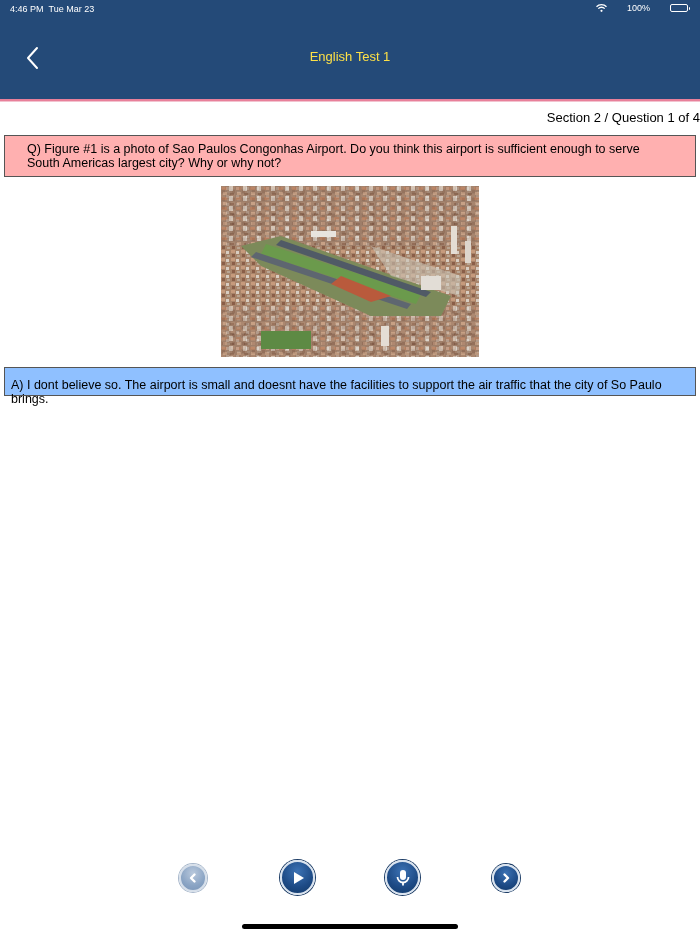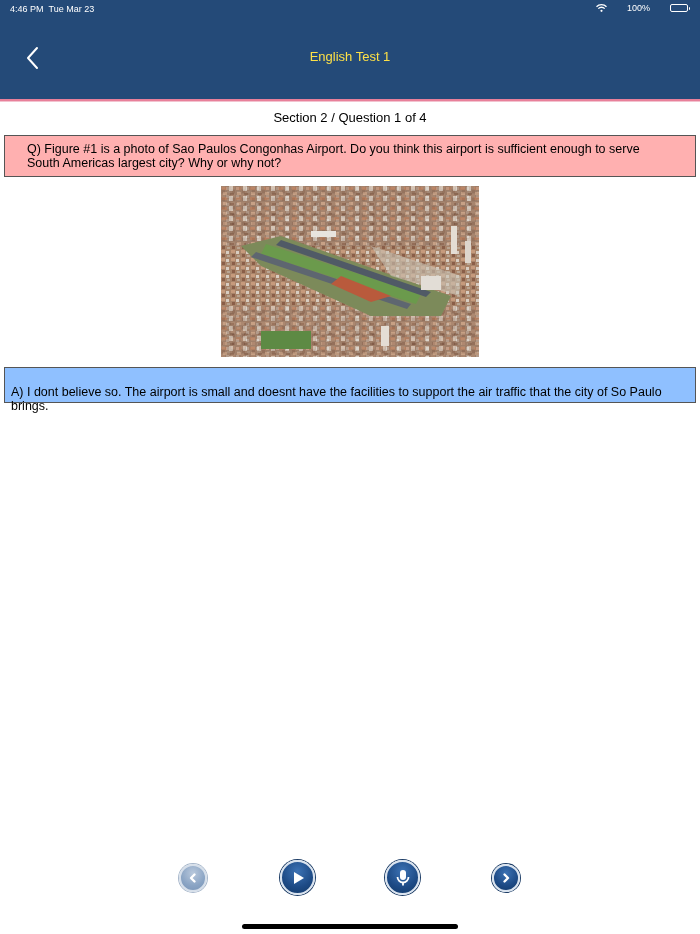--- a/index.html
+++ b/index.html
@@ -12,25 +12,25 @@
   .status-right { position: absolute; right: 12px; top: 3px; display: flex; align-items: center; gap: 20px; }
   .battery { width: 18px; height: 8px; border: 1px solid #fff; border-radius: 2px; position: relative; padding: 1px; }
   .battery-fill { width: 100%; height: 100%; background: #fff; border-radius: 1px; }
   .battery::after { content: ""; position: absolute; right: -3px; top: 2px; width: 1.5px; height: 3px; background: #fff; border-radius: 0 1px 1px 0; }
 
   .back-button { position: absolute; left: 20px; top: 42px; width: 28px; height: 32px; cursor: pointer; }
   .nav-title { position: absolute; left: 0; top: 49px; width: 700px; text-align: center; color: #fde047; font-size: 13px; }
   .header-rule { position: absolute; left: 0; top: 99px; width: 700px; height: 2px; background: #e8809a; }
   .header-rule-2 { position: absolute; left: 0; top: 101px; width: 700px; height: 1px; background: #f3c2cf; }
 
-  .progress { position: absolute; left: 0; top: 110px; width: 700px; text-align: center; font-size: 13px; color: #000; }
+  .progress { position: absolute; left: 0; top: 110px; width: 700px; text-align: right; font-size: 13px; color: #000; }
 
   .question-box { position: absolute; left: 4px; top: 135px; width: 692px; height: 42px; background: #ffb0b0; border: 1px solid #555; padding: 6px 22px; font-size: 12.5px; line-height: 14px; color: #000; }
   .photo { position: absolute; left: 221px; top: 186px; width: 258px; height: 171px; overflow: hidden; }
-  .answer-box { position: absolute; left: 4px; top: 367px; width: 692px; height: 29px; background: #8fc0ff; border: 1px solid #555; padding: 17px 6px; font-size: 12.5px; line-height: 14px; color: #000; }
+  .answer-box { position: absolute; left: 4px; top: 367px; width: 692px; height: 29px; background: #8fc0ff; border: 1px solid #555; padding: 10px 6px; font-size: 12.5px; line-height: 14px; color: #000; }
 
   .ctrl { position: absolute; border-radius: 50%; cursor: pointer; display: flex; align-items: center; justify-content: center; }
   .ctrl-prev { left: 179px; top: 864px; width: 28px; height: 28px; background: radial-gradient(circle at 50% 30%, #b8c8dc 0%, #8aa4c4 60%, #7893b6 100%); border: 2px solid #d6dfea; box-shadow: 0 0 0 1px #a6b6ca; }
   .ctrl-play { left: 280px; top: 860px; width: 35px; height: 35px; background: radial-gradient(circle at 50% 30%, #3c72b4 0%, #1d4a85 60%, #123867 100%); border: 2px solid #d9e3ef; box-shadow: 0 0 0 1px #1d3d66; }
   .ctrl-mic { left: 385px; top: 860px; width: 35px; height: 35px; background: radial-gradient(circle at 50% 30%, #3c72b4 0%, #1d4a85 60%, #123867 100%); border: 2px solid #d9e3ef; box-shadow: 0 0 0 1px #1d3d66; }
   .ctrl-next { left: 492px; top: 864px; width: 28px; height: 28px; background: radial-gradient(circle at 50% 30%, #3c72b4 0%, #1d4a85 60%, #123867 100%); border: 2px solid #d9e3ef; box-shadow: 0 0 0 1px #1d3d66; }
 
   .home-indicator { position: absolute; left: 242px; top: 924px; width: 216px; height: 5px; background: #000; border-radius: 3px; }
 </style>
 </head>

